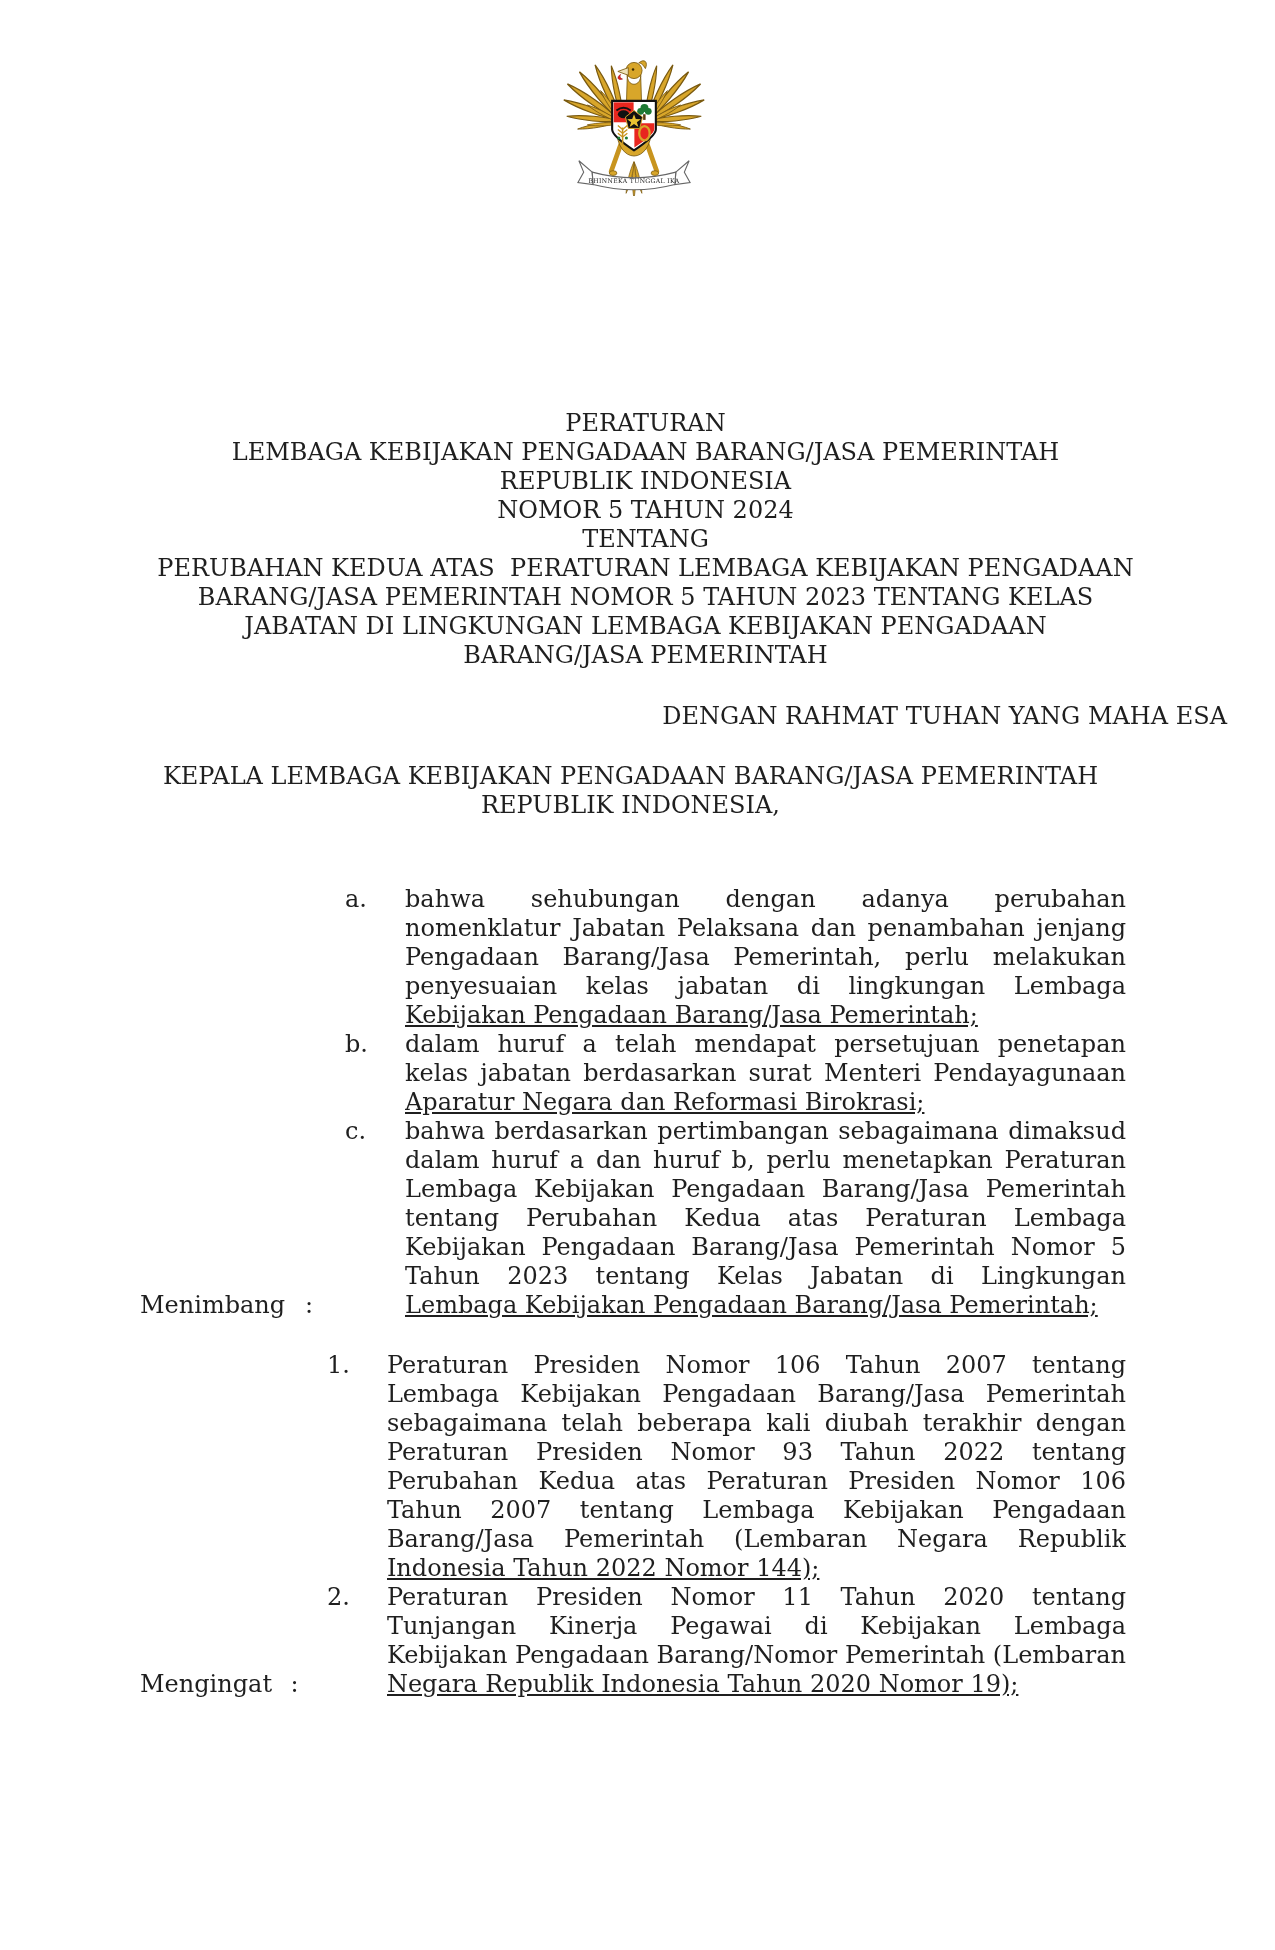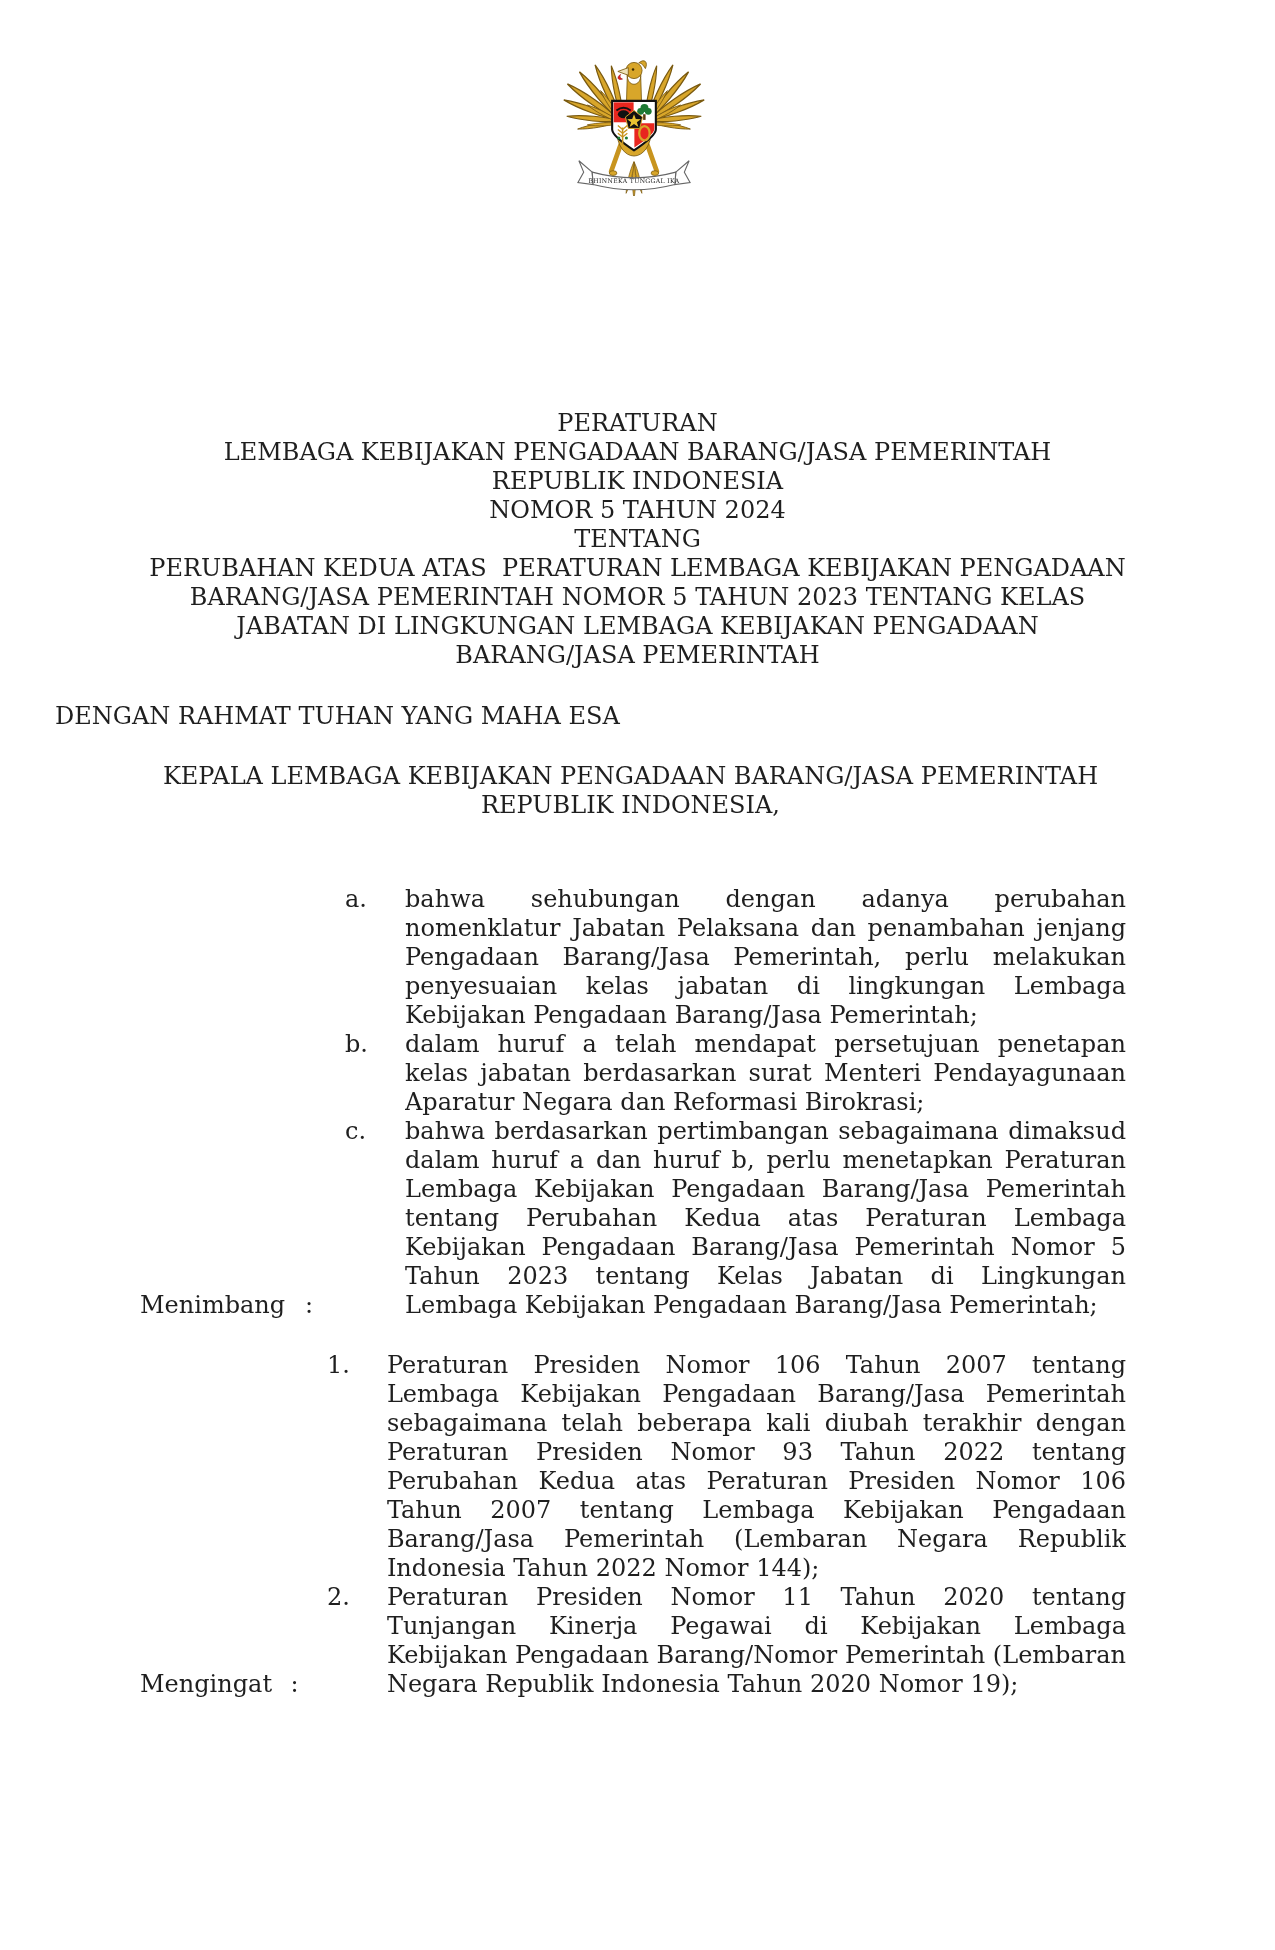--- a/index.html
+++ b/index.html
@@ -11,51 +11,51 @@
     margin:0 auto;
     font-family:"DejaVu Serif", serif;
     color:#1f1f1f;
     overflow:hidden;
   }
   .emblem {
     position:absolute; left:558px; top:40px;
     width:152px; height:156px;
   }
   .title-block {
-    position:absolute; left:65px; top:409px; width:1145px;
+    position:absolute; left:73px; top:409px; width:1145px;
   }
   .tline {
     height:29px; line-height:29px;
     font-size:24px; text-align:center;
     white-space:pre-wrap;
   }
   .invocation {
-    position:absolute; left:55px; top:702px; width:1145px;
-    height:29px; line-height:29px; font-size:24px; text-align:left;
+    position:absolute; left:82px; top:702px; width:1145px;
+    height:29px; line-height:29px; font-size:24px; text-align:right;
   }
   .official-block {
     position:absolute; left:58px; top:762px; width:1145px;
   }
   .sections {
     position:absolute; left:140px; top:885px; width:986px;
   }
   .section { display:flex; align-items:flex-end; }
   .section + .section { margin-top:31px; }
   .sec-label { width:165px; font-size:24px; line-height:29px; }
   .sec-colon { width:40px; font-size:24px; line-height:29px; }
   .sec-items { flex:1; }
   .item { display:flex; align-items:flex-start; }
   .item-marker { width:60px; font-size:24px; line-height:29px; }
   .item-lines { flex:1; min-width:0; }
   .jline {
     font-size:24px; line-height:29px; height:29px;
     text-align:justify; text-align-last:justify;
     overflow:hidden; white-space:nowrap;
   }
-  .jline.last { text-align-last:left; }
+  .jline.last { text-align-last:left;text-decoration:underline; }
 </style>
 </head>
 <body>
 
 <div class="page">
 
   <div class="emblem">
     <svg viewBox="0 0 160 164" width="152" height="156">
       <defs>
         <path id="feather" d="M0,0 C-2.6,-12 -2.6,-31 0,-44 C2.6,-31 2.6,-12 0,0 Z"></path>

